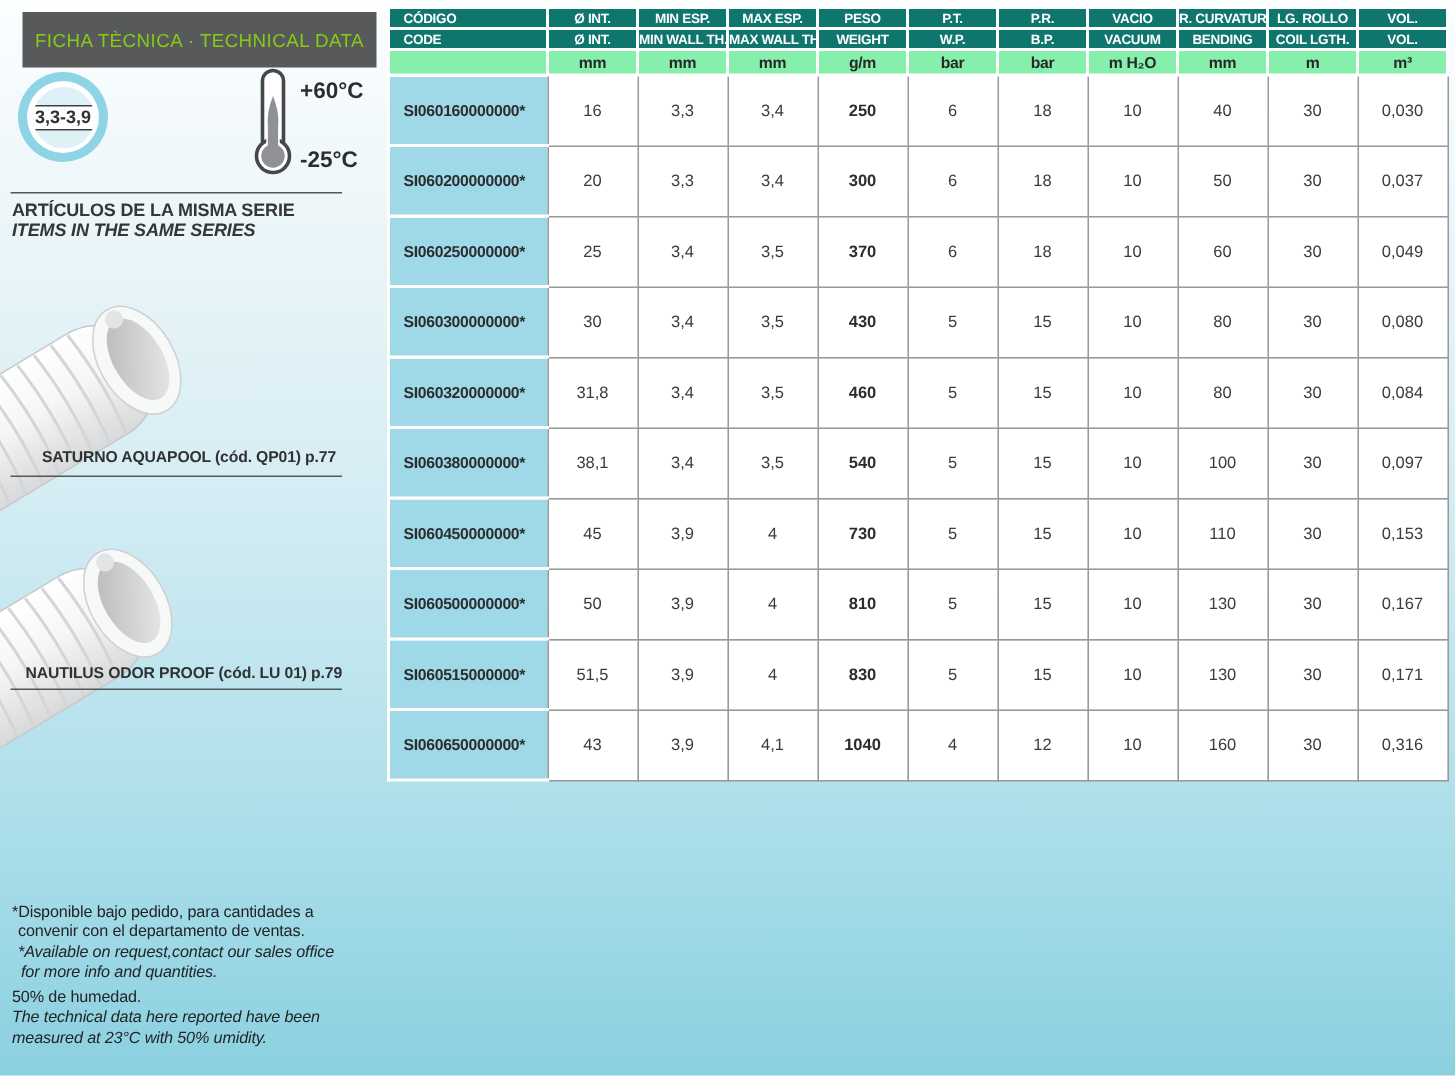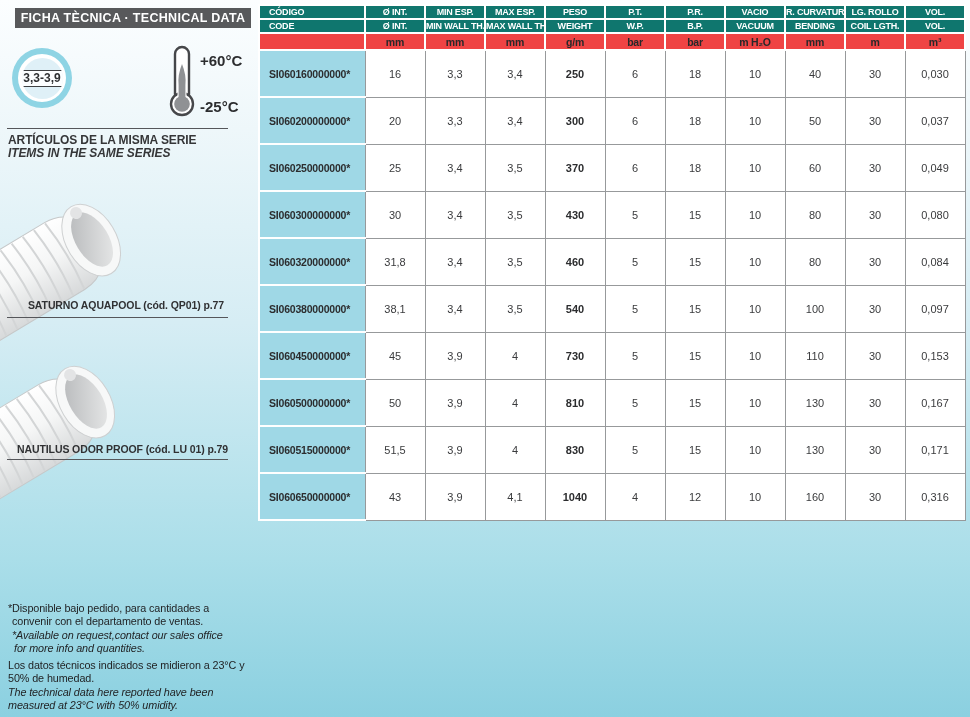--- a/index.html
+++ b/index.html
@@ -6,23 +6,23 @@
   html,body { width:970px; height:717px; }
   body{
     font-family:"Liberation Sans", sans-serif;
     width:970px; height:717px; overflow:hidden; position:relative;
     background:linear-gradient(180deg,#fcfeff 0%,#eef7fa 18%,#d6edf4 45%,#aadee9 78%,#8bd0e0 100%);
   }
   .abs{ position:absolute; }
 
   
   .title-bar{
-    left:15px; top:8px; width:236px; height:20px;
-    background:#58595b; color:#ffffff;
-    font-size:12.5px; font-weight:700; letter-spacing:.3px;
+    left:15px; top:8px; width:236px; height:37px;
+    background:#58595b; color:#84cc16;
+    font-size:12.5px; font-weight:400; letter-spacing:.3px;
     display:flex; align-items:center; justify-content:center;
   }
   .badge{
     left:12px; top:48px; width:60px; height:60px; border-radius:50%;
     background:#8ed4e4; display:flex; align-items:center; justify-content:center;
   }
   .badge-mid{
     width:48px; height:48px; border-radius:50%; background:#ffffff;
     display:flex; align-items:center; justify-content:center;
   }
@@ -67,21 +67,21 @@
   table{ width:706px; table-layout:fixed; border-collapse:collapse; }
   col.c-code{ width:106px; }
   col.c-data{ width:60px; }
   th{
     background:#0f766e; color:#ffffff; font-size:9px; font-weight:700;
     letter-spacing:-.2px; text-align:center; height:14px;
     border:2px solid #ffffff; padding:0; overflow:hidden; white-space:nowrap;
   }
   th.first{ text-align:left; padding-left:9px; }
   tr.units th{
-    background:#ef4444; color:#27282a; font-size:10.5px; height:17px;
+    background:#86efac; color:#27282a; font-size:10.5px; height:17px;
   }
   td{
     background:#ffffff; border:1px solid #97999b; text-align:center;
     font-size:11px; color:#3a3b3d; height:47px; padding:0;
     overflow:hidden; white-space:nowrap;
   }
   td.code{
     background:#9fd8e6; font-weight:700; font-size:10.5px; letter-spacing:-.2px;
     text-align:left; padding-left:9px; color:#2c2d2f;
     border-top:2px solid #ffffff; border-bottom:2px solid #ffffff; border-left:2px solid #ffffff;
@@ -369,17 +369,16 @@
   </table>
 </div>
 
 <div class="abs fn-block1">
   <div class="fn es">*Disponible bajo pedido, para cantidades a</div>
   <div class="fn es indent1">convenir con el departamento de ventas.</div>
   <div class="fn en indent1">*Available on request,contact our sales office</div>
   <div class="fn en indent2">for more info and quantities.</div>
 </div>
 <div class="abs fn-block2">
-  <div class="fn es">Los datos técnicos indicados se midieron a 23°C y</div>
   <div class="fn es">50% de humedad.</div>
   <div class="fn en">The technical data here reported have been</div>
   <div class="fn en">measured at 23°C with 50% umidity.</div>
 </div>
 
 </body></html>

